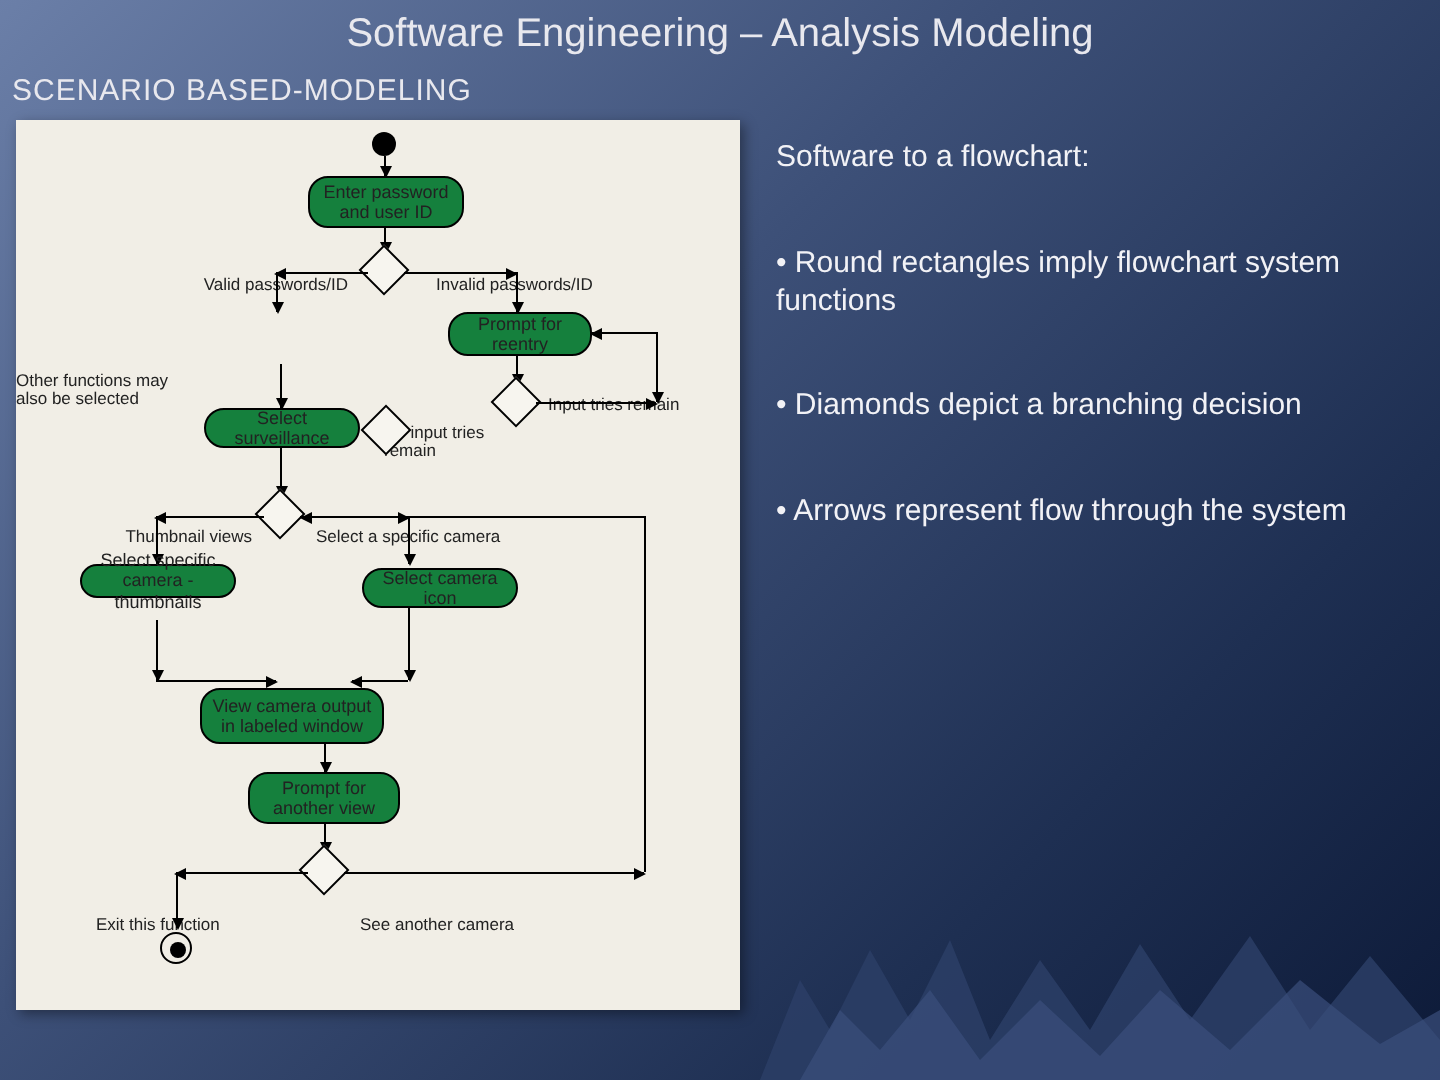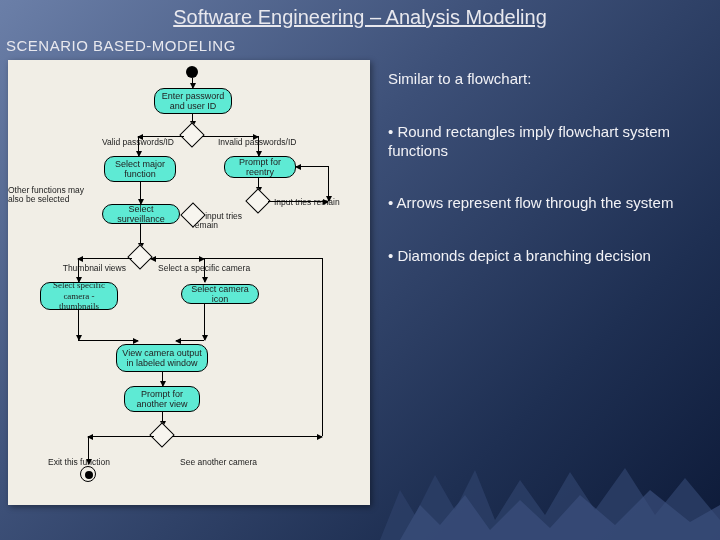--- a/index.html
+++ b/index.html
@@ -9,21 +9,20 @@
     background: linear-gradient(135deg, #6b7fa8 0%, #3d5078 40%, #1e2f52 75%, #0d1a38 100%);
     color: #fff;
     position: relative;
   }
   .title {
     text-align: center;
     font-size: 20px;
     padding-top: 6px;
     color: #e8e8ee;
     font-weight: 400;
-    text-decoration: underline;
   }
   .subtitle {
     font-size: 15px;
     color: #e8e8ee;
     padding: 8px 0 0 6px;
     font-weight: 400;
     letter-spacing: 0.5px;
   }
   .content {
     display: flex;
@@ -40,21 +39,21 @@
     color: #222;
     box-shadow: 2px 2px 6px rgba(0,0,0,.4);
   }
   .diagram * { position: absolute; }
   .start-dot {
     width: 12px; height: 12px; background:#000; border-radius:50%;
   }
   .rrect {
     border: 1.5px solid #000;
     border-radius: 10px;
-    background: #5eead4;
+    background: #15803d;
     font-size: 9px;
     line-height: 1.15;
     text-align: center;
     padding: 3px 4px;
     display: flex;
     align-items: center;
     justify-content: center;
   }
   .diamond {
     width: 18px; height: 18px;
@@ -121,21 +120,20 @@
     <div class="diamond" style="left:175px; top:66px;"></div>
 
     <div class="lbl" style="left:56px; top:78px; width:110px; text-align:right;">Valid passwords/ID</div>
     <div class="arrow-h left" style="left:130px; top:76px; width:46px;"></div>
     <div class="arrow-v" style="left:130px; top:76px; height:20px;"></div>
 
     <div class="lbl" style="left:210px; top:78px; width:120px;">Invalid passwords/ID</div>
     <div class="arrow-h right" style="left:194px; top:76px; width:56px;"></div>
     <div class="arrow-v" style="left:250px; top:76px; height:20px;"></div>
 
-    <div class="rrect" style="left:96px; top:96px; width:72px; height:26px;">Select major function</div>
     <div class="rrect" style="left:216px; top:96px; width:72px; height:22px;">Prompt for reentry</div>
 
     <div class="lbl" style="left:0; top:126px; width:78px;">Other functions may also be selected</div>
 
     <div class="arrow-v" style="left:250px; top:118px; height:14px;"></div>
     <div class="diamond" style="left:241px; top:132px;"></div>
     <div class="lbl" style="left:266px; top:138px; width:80px;">Input tries remain</div>
     <div class="lbl" style="left:184px; top:152px; width:60px;">No input tries remain</div>
 
     <div class="arrow-v" style="left:132px; top:122px; height:22px;"></div>
@@ -150,29 +148,29 @@
     <div class="diamond" style="left:123px; top:188px;"></div>
 
     <div class="lbl" style="left:38px; top:204px; width:80px; text-align:right;">Thumbnail views</div>
     <div class="lbl" style="left:150px; top:204px; width:120px;">Select a specific camera</div>
 
     <div class="arrow-h left" style="left:70px; top:198px; width:54px;"></div>
     <div class="arrow-v" style="left:70px; top:198px; height:24px;"></div>
     <div class="arrow-h right" style="left:142px; top:198px; width:54px;"></div>
     <div class="arrow-v" style="left:196px; top:198px; height:24px;"></div>
 
-    <div class="rrect" style="left:32px; top:222px; width:78px; height:28px;font-family:Liberation Serif, serif;">Select specific camera - thumbnails</div>
+    <div class="rrect" style="left:32px; top:222px; width:78px; height:17px;">Select specific camera - thumbnails</div>
     <div class="rrect" style="left:173px; top:224px; width:78px; height:20px;">Select camera icon</div>
 
     <div class="arrow-v" style="left:70px; top:250px; height:30px;"></div>
     <div class="arrow-h right" style="left:70px; top:280px; width:60px;"></div>
     <div class="arrow-v" style="left:196px; top:244px; height:36px;"></div>
     <div class="arrow-h left" style="left:168px; top:280px; width:28px;"></div>
 
-    <div class="rrect" style="left:108px; top:284px; width:92px; height:28px;">View camera output in labeled window</div>
+    <div class="rrect" style="left:92px; top:284px; width:92px; height:28px;">View camera output in labeled window</div>
     <div class="arrow-v" style="left:154px; top:312px; height:14px;"></div>
     <div class="rrect" style="left:116px; top:326px; width:76px; height:26px;">Prompt for another view</div>
     <div class="arrow-v" style="left:154px; top:352px; height:14px;"></div>
 
     <div class="diamond" style="left:145px; top:366px;"></div>
 
     <div class="lbl" style="left:40px; top:398px; width:80px;">Exit this function</div>
     <div class="lbl" style="left:172px; top:398px; width:110px;">See another camera</div>
 
     <div class="arrow-h left" style="left:80px; top:376px; width:66px;"></div>
@@ -180,23 +178,23 @@
     <div class="end-outer" style="left:72px; top:406px;">
         <div class="end-inner"></div>
       </div>
 
     <div class="arrow-h right" style="left:164px; top:376px; width:150px;"></div>
     <div style="left:314px; top:198px; height:178px; width:0; border-left:1.2px solid #000;"></div>
     <div class="arrow-h left" style="left:143px; top:198px; width:171px;"></div>
   </div>
 
   <div class="notes">
-    <div class="intro">Similar to a flowchart:</div>
+    <div class="intro">Software to a flowchart:</div>
     <div class="bullet">• Round rectangles imply flowchart system functions</div>
+    <div class="bullet">• Diamonds depict a branching decision</div>
     <div class="bullet">• Arrows represent flow through the system</div>
-    <div class="bullet">• Diamonds depict a branching decision</div>
   </div>
 </div>
 
 <svg class="mountains" viewBox="0 0 340 80" preserveAspectRatio="none">
   <path d="M0,80 L20,30 L35,55 L55,15 L75,50 L95,10 L115,60 L140,20 L165,55 L190,12 L215,50 L245,8 L275,55 L305,18 L340,60 L340,80 Z" fill="#2b3e66" opacity="0.85"></path>
   <path d="M20,80 L40,45 L60,65 L85,35 L110,70 L140,40 L170,68 L200,35 L235,65 L270,30 L310,62 L340,45 L340,80 Z" fill="#3a4f7c" opacity="0.7"></path>
 </svg>
 
 </body></html>

